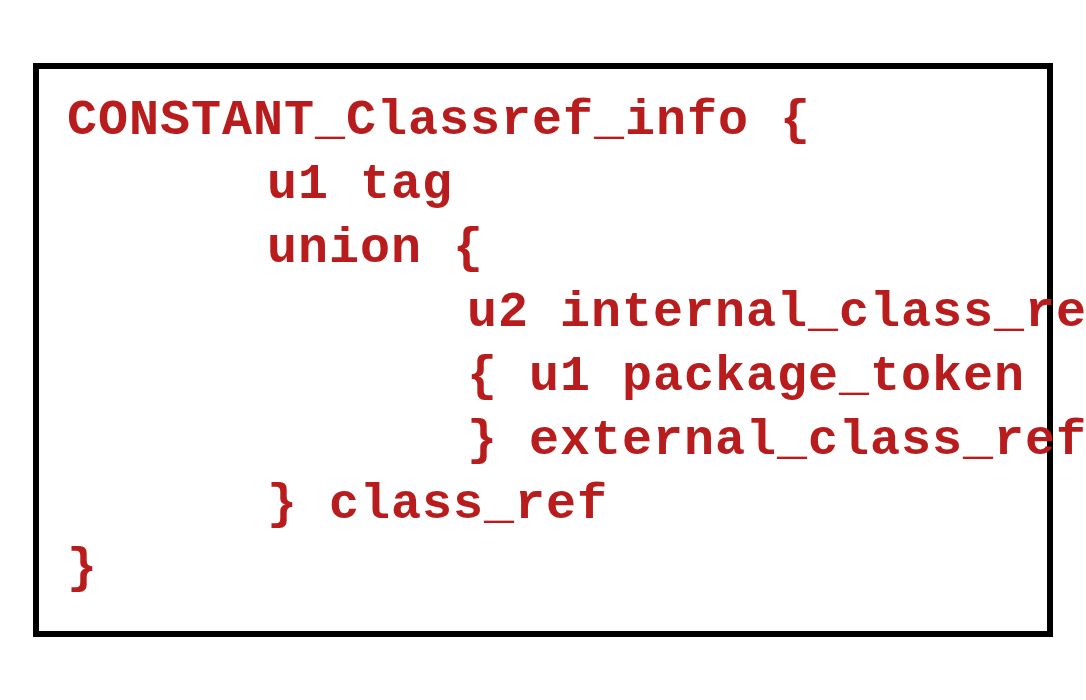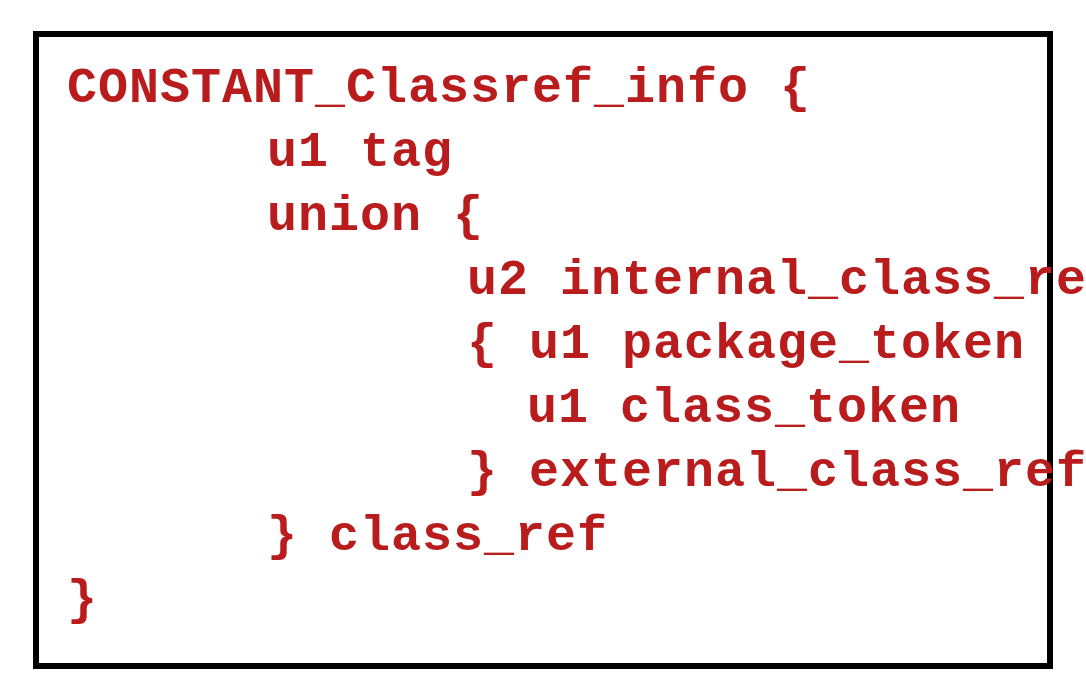--- a/index.html
+++ b/index.html
@@ -42,17 +42,16 @@
   </style>
 </head>
 <body>
 
 <div class="code-box">
   <div class="code-line">CONSTANT_Classref_info {</div>
   <div class="code-line indent-1">u1 tag</div>
   <div class="code-line indent-1">union {</div>
   <div class="code-line indent-2">u2 internal_class_ref</div>
   <div class="code-line indent-2">{ u1 package_token</div>
-  <div class="code-line indent-2b">u1 class_token</div>
   <div class="code-line indent-2">} external_class_ref</div>
   <div class="code-line indent-1">} class_ref</div>
   <div class="code-line">}</div>
 </div>
 
 </body></html>

